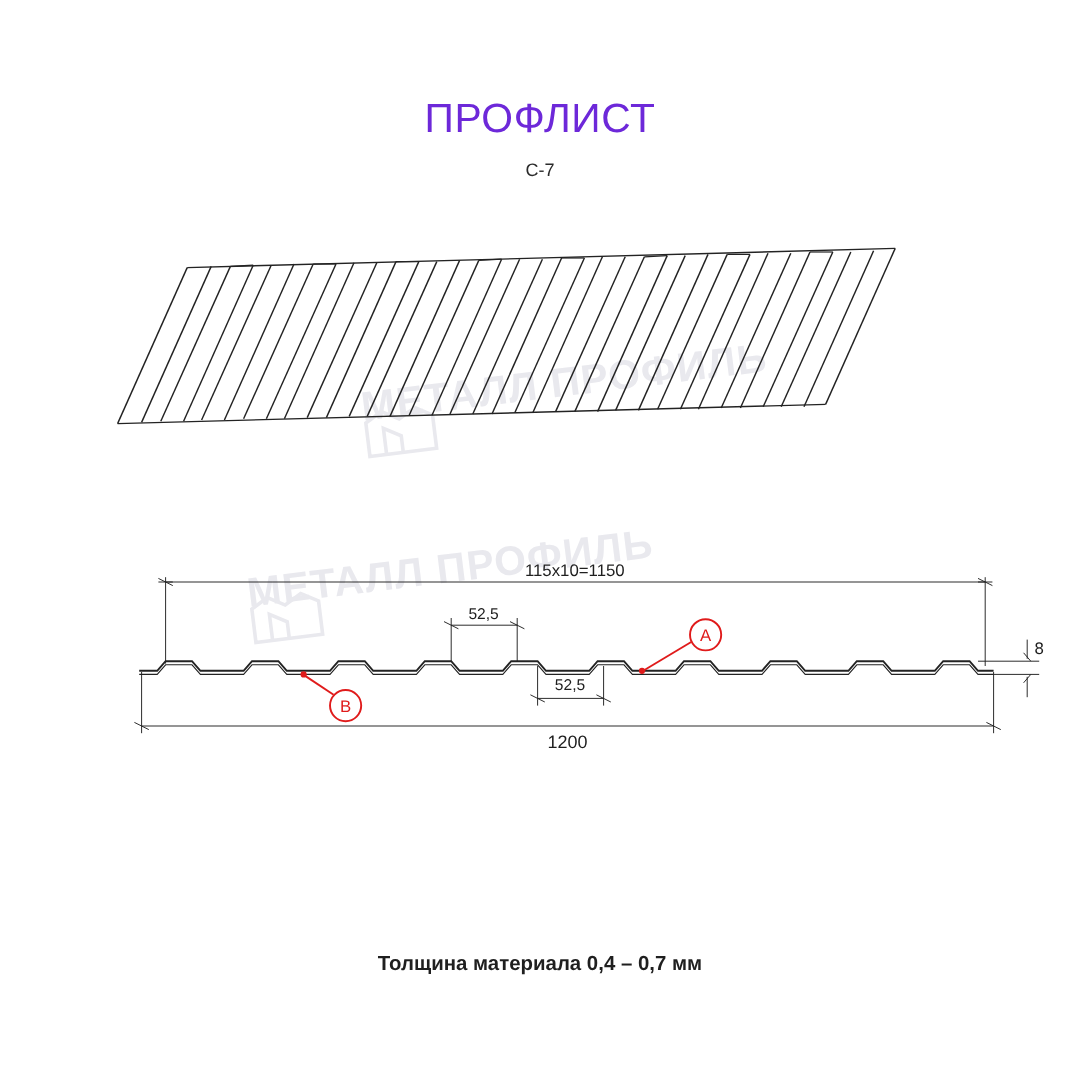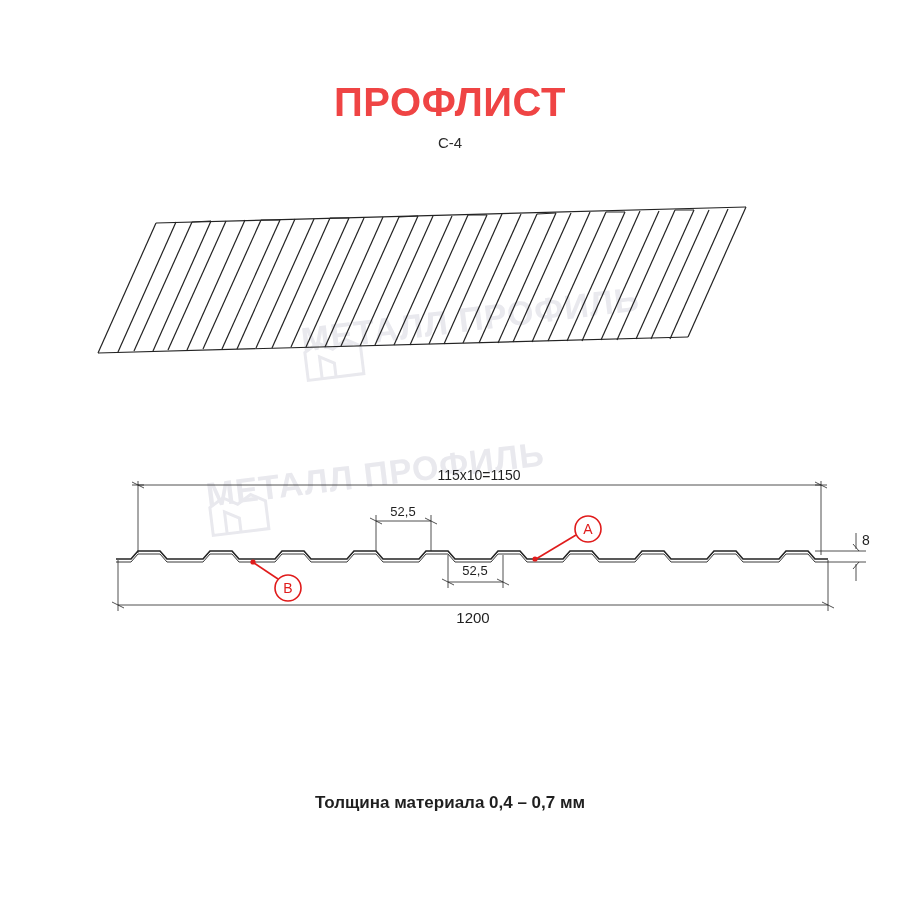--- a/index.html
+++ b/index.html
@@ -19,24 +19,24 @@
     position: relative;
     width: 900px;
     height: 900px;
   }
   .title {
     position: absolute;
     top: 80px;
     left: 0;
     width: 900px;
     text-align: center;
-    font-size: 40px;
-    font-weight: bold;
+    font-size: 34px;
+    font-weight: normal;
     letter-spacing: 0.5px;
-    color: #ef4444;
+    color: #6d28d9;
   }
   .subtitle {
     position: absolute;
     top: 134px;
     left: 0;
     width: 900px;
     text-align: center;
     font-size: 15px;
     color: #2b2b2b;
   }
@@ -79,21 +79,21 @@
     position: absolute;
     pointer-events: none;
   }
 </style>
 </head>
 <body>
 
 <div class="page">
 
   <div class="title">ПРОФЛИСТ</div>
-  <div class="subtitle">С-4</div>
+  <div class="subtitle">С-7</div>
 
   <div class="wm wm1">МЕТАЛЛ ПРОФИЛЬ</div>
   <div class="wm wm2">МЕТАЛЛ ПРОФИЛЬ</div>
 
   <div class="wm-logo" style="top:337px; left:300px;">
     <svg width="70" height="46" viewBox="0 0 70 46">
       <g fill="none" stroke="#e9e9ee" stroke-width="3" transform="rotate(-7 35 23)">
         <path d="M6 40 L6 12 L20 4 L34 12 L48 4 L62 12 L62 40 Z"></path>
         <path d="M20 40 L20 18 L34 26 L34 40"></path>
       </g>

